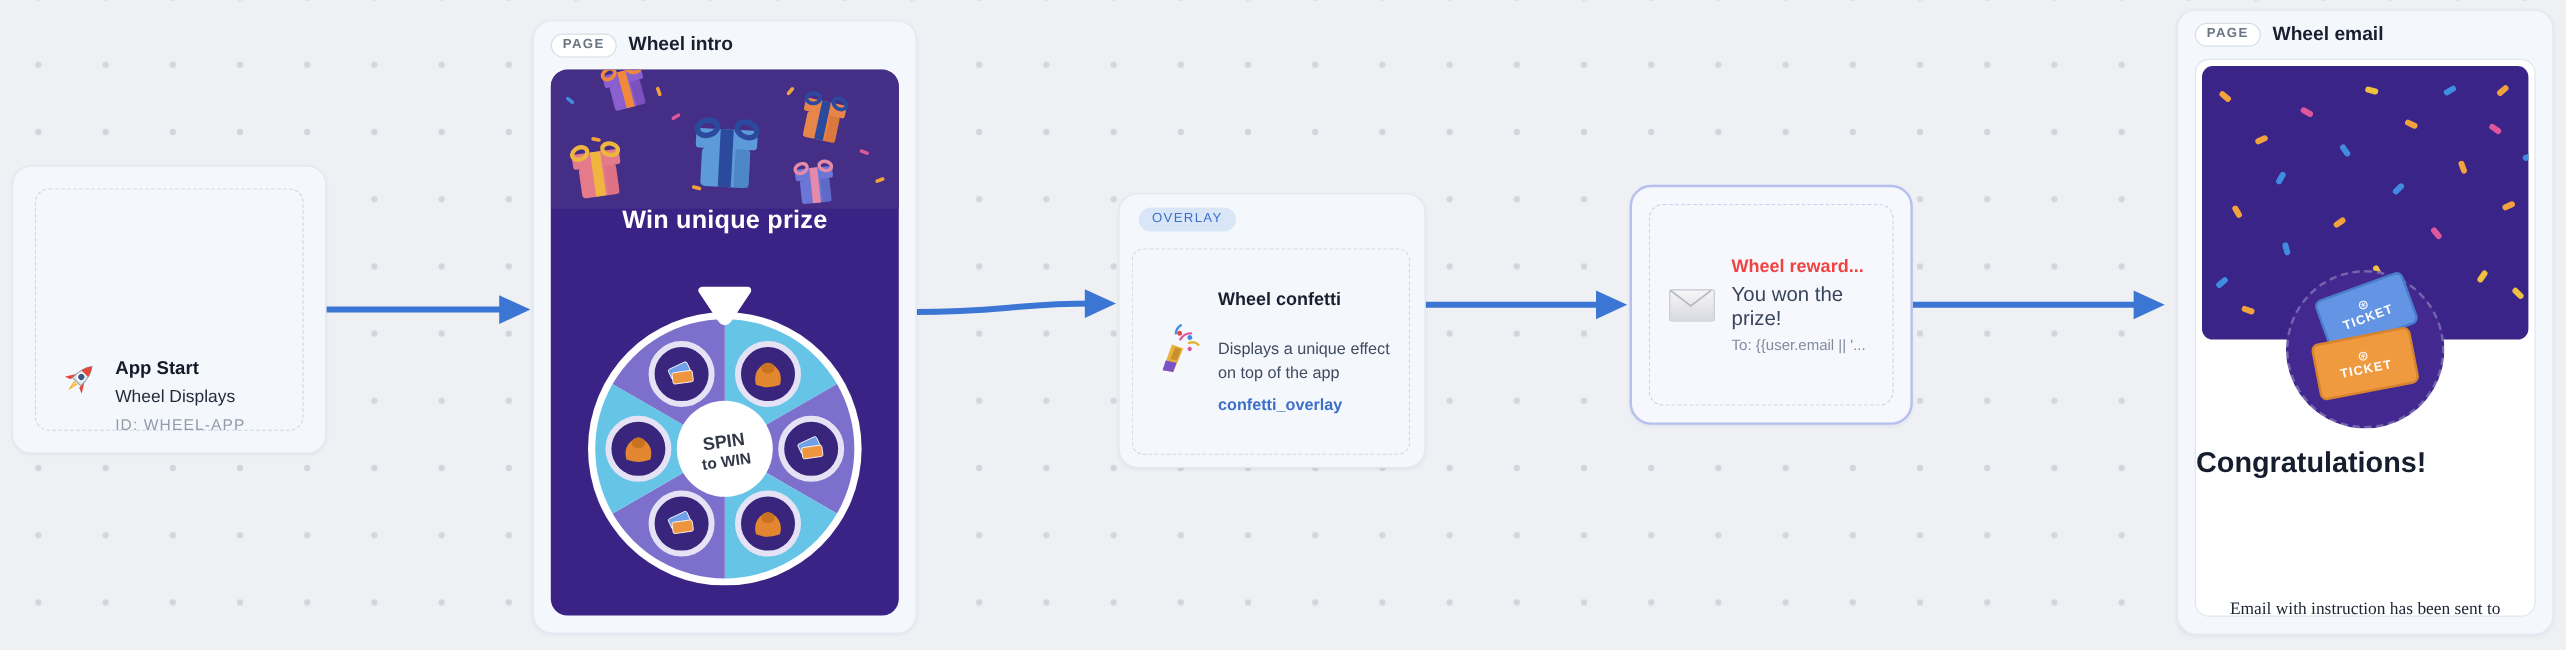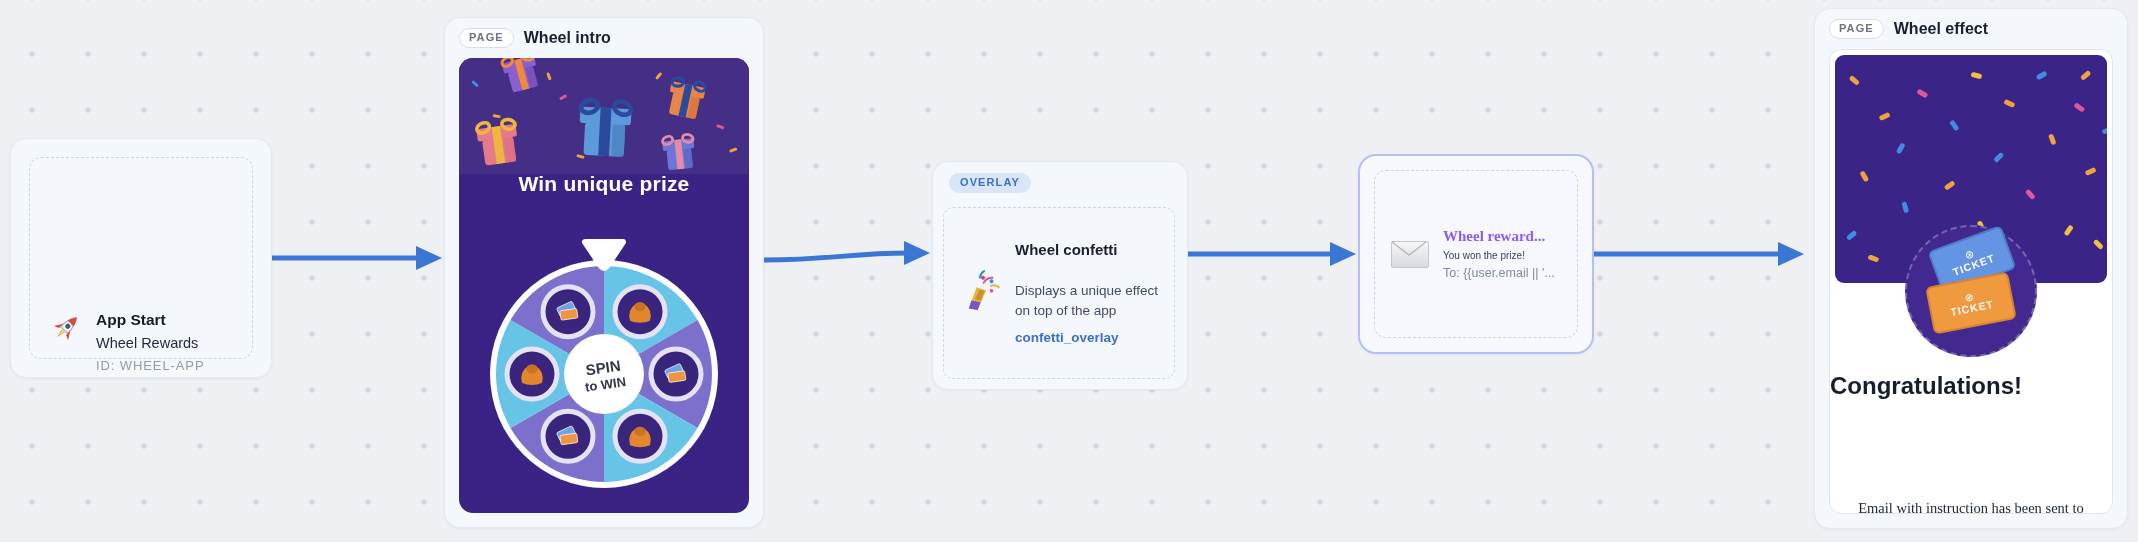--- a/index.html
+++ b/index.html
@@ -6,46 +6,46 @@
   .canvas{position:relative;width:2138px;height:542px;overflow:hidden;background:#eef0f4;
     background-image:radial-gradient(circle,#d3d7dd 2.4px,rgba(0,0,0,0) 3px);
     background-size:56px 56px;background-position:4px 26px;}
   .edges{position:absolute;left:0;top:0;width:2138px;height:542px;z-index:1;}
   .node{position:absolute;background:#f4f8fd;border:1px solid #e2e9f2;border-radius:16px;
     box-shadow:0 1px 3px rgba(25,45,90,.05);z-index:2;box-sizing:border-box;}
   .dashedbox{position:absolute;border:1.5px dashed #ccd6e2;border-radius:12px;box-sizing:border-box;}
   .hdr{position:absolute;left:14px;top:10px;right:14px;display:flex;align-items:center;gap:10px;}
   .badge-page{background:#fff;border:1px solid #d8dee8;color:#6b7482;font-size:11px;font-weight:600;
     letter-spacing:1.1px;padding:3px 9px 4px;border-radius:999px;line-height:1;}
-  .badge-overlay{background:#d9e6f7;color:#3d6fc8;font-size:11px;font-weight:700;letter-spacing:1.1px;
+  .badge-overlay{background:#d9e6f7;color:#3d6fc8;font-size:11px;font-weight:400;letter-spacing:1.1px;
     padding:4px 11px 5px;border-radius:999px;line-height:1;}
   .node-title{font-size:16px;font-weight:700;color:#18202f;}
   
-  .n1-content{position:absolute;left:38px;top:160px;display:flex;gap:13px;align-items:flex-start;margin-top:12px;}
+  .n1-content{position:absolute;left:38px;top:160px;display:flex;gap:13px;align-items:flex-start;}
   .n1-title{font-size:15.5px;font-weight:700;color:#141c2b;}
   .n1-sub{font-size:14.5px;color:#222b3b;margin-top:6px;}
   .n1-id{font-size:13px;color:#929cab;letter-spacing:.9px;margin-top:7px;}
   
   .preview{position:absolute;left:14px;top:40px;right:14px;bottom:14px;border-radius:14px;
     background:#3a2384;overflow:hidden;}
   .p2-headline{position:absolute;top:114px;left:0;width:100%;text-align:center;color:#fff;
     font-size:21px;font-weight:800;letter-spacing:.2px;}
   .wheel-svg{position:absolute;left:50%;top:178px;margin-left:-122px;}
   
   .n3-content{position:absolute;left:10px;right:12px;top:45px;bottom:10px;border:1.5px dashed #ccd6e2;
     border-radius:10px;display:flex;align-items:center;gap:13px;padding:0 6px 0 16px;box-sizing:border-box;}
   .n3-title{font-size:15px;font-weight:700;color:#18202f;margin-bottom:23px;}
   .n3-desc{font-size:13.5px;color:#404b60;line-height:1.5;width:160px;}
   .n3-link{font-size:13.5px;font-weight:700;color:#3d6fc8;margin-top:9px;}
   
   .n4{border:2px solid #b6c0ee;border-radius:18px;background:#f6f8fe;}
   .n4-content{position:absolute;left:14px;right:14px;top:14px;bottom:14px;border:1.5px dashed #c7d3ec;
     border-radius:12px;display:flex;align-items:center;gap:14px;padding-left:16px;box-sizing:border-box;}
-  .n4-title{font-size:15px;font-weight:700;color:#8b5cf6;margin-bottom:5px;font-family:Liberation Serif, serif;}
-  .n4-sub{font-size:10px;color:#3a445c;margin-bottom:5px;}
+  .n4-title{font-size:15px;font-weight:700;color:#ef4444;margin-bottom:5px;}
+  .n4-sub{font-size:17px;color:#3a445c;margin-bottom:5px;}
   .n4-to{font-size:12.5px;color:#818b9e;}
   .envelope{width:36px;height:25px;border:1px solid #c3c6cd;border-radius:2px;position:relative;
     background:linear-gradient(180deg,#f6f6f8,#d9dadf);flex:0 0 auto;}
   
   .p5{position:absolute;left:14px;top:40px;right:14px;bottom:14px;background:#fff;border:1px solid #e3e5ed;
     border-radius:12px;overflow:hidden;}
   .p5-purple{position:absolute;left:5px;right:5px;top:5px;height:228px;border-radius:9px;background:#3b2487;overflow:hidden;}
   .cf{position:absolute;width:11px;height:4.5px;border-radius:3px;}
   .p5-circle{position:absolute;left:50%;top:175px;transform:translateX(-50%);width:132px;height:132px;
     border-radius:50%;background:#43298f;border:2px dashed rgba(255,255,255,.28);z-index:3;box-sizing:border-box;}
@@ -93,21 +93,21 @@
             <circle cx="17" cy="14.5" r="3.2" fill="#3d5a80" stroke="#fff" stroke-width="1.2"></circle>
             <path d="M12 16 L7 24 L12 22 Z" fill="#e0483a"></path>
             <path d="M22 16 L27 24 L22 22 Z" fill="#e0483a"></path>
             <path d="M15 21 L19 21 L17 30 Z" fill="#f5a623"></path>
             <path d="M15.8 21 L18.2 21 L17 26.5 Z" fill="#ffd75e"></path>
           </g>
         </svg>
       </span>
       <div>
         <div class="n1-title">App Start</div>
-        <div class="n1-sub">Wheel Rewards</div>
+        <div class="n1-sub">Wheel Displays</div>
         <div class="n1-id">ID: WHEEL-APP</div>
       </div>
     </div>
   </div>
 
   <div class="node" style="left:444px;top:17px;width:320px;height:511px;">
     <div class="hdr">
       <span class="badge-page">PAGE</span>
       <span class="node-title">Wheel intro</span>
     </div>
@@ -255,21 +255,21 @@
         <div class="n4-title">Wheel reward...</div>
         <div class="n4-sub">You won the prize!</div>
         <div class="n4-to">To: {{user.email || '...</div>
       </div>
     </div>
   </div>
 
   <div class="node" style="left:1814px;top:8px;width:314px;height:521px;">
     <div class="hdr">
       <span class="badge-page">PAGE</span>
-      <span class="node-title">Wheel effect</span>
+      <span class="node-title">Wheel email</span>
     </div>
     <div class="p5">
       <div class="p5-purple" id="confetti-field">
           <div class="cf" style="left: 5%; top: 10%; transform: rotate(40deg); background: rgb(240, 162, 60);"></div>
           <div class="cf" style="left: 16%; top: 26%; transform: rotate(-25deg); background: rgb(240, 162, 60);"></div>
           <div class="cf" style="left: 9%; top: 52%; transform: rotate(60deg); background: rgb(240, 162, 60);"></div>
           <div class="cf" style="left: 4%; top: 78%; transform: rotate(-40deg); background: rgb(63, 140, 224);"></div>
           <div class="cf" style="left: 12%; top: 88%; transform: rotate(20deg); background: rgb(240, 162, 60);"></div>
           <div class="cf" style="left: 24%; top: 66%; transform: rotate(75deg); background: rgb(63, 140, 224);"></div>
           <div class="cf" style="left: 22%; top: 40%; transform: rotate(-60deg); background: rgb(63, 140, 224);"></div>

